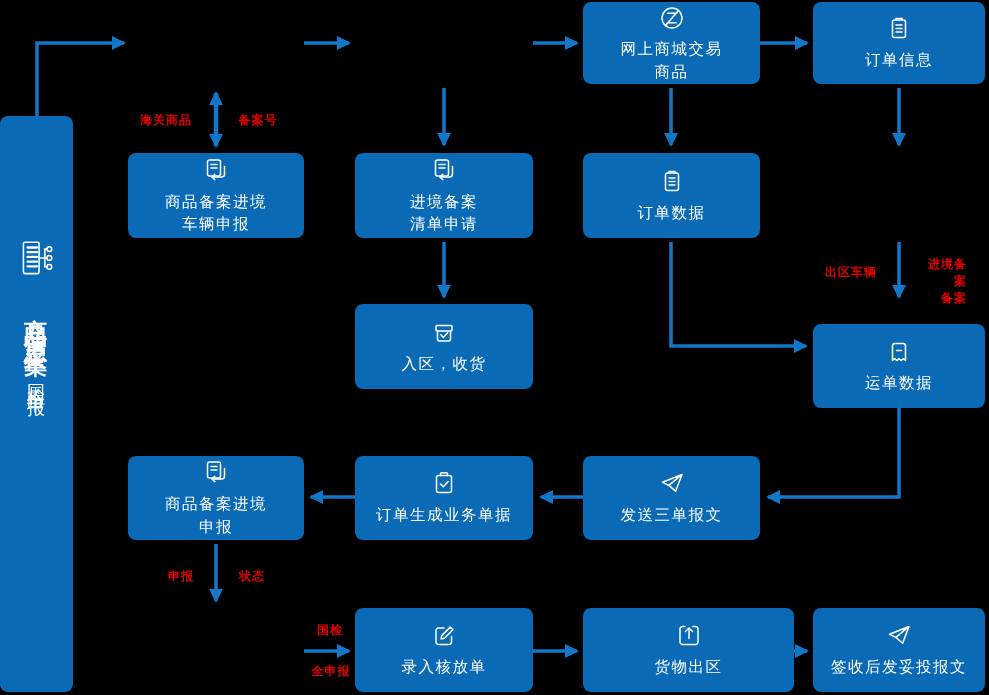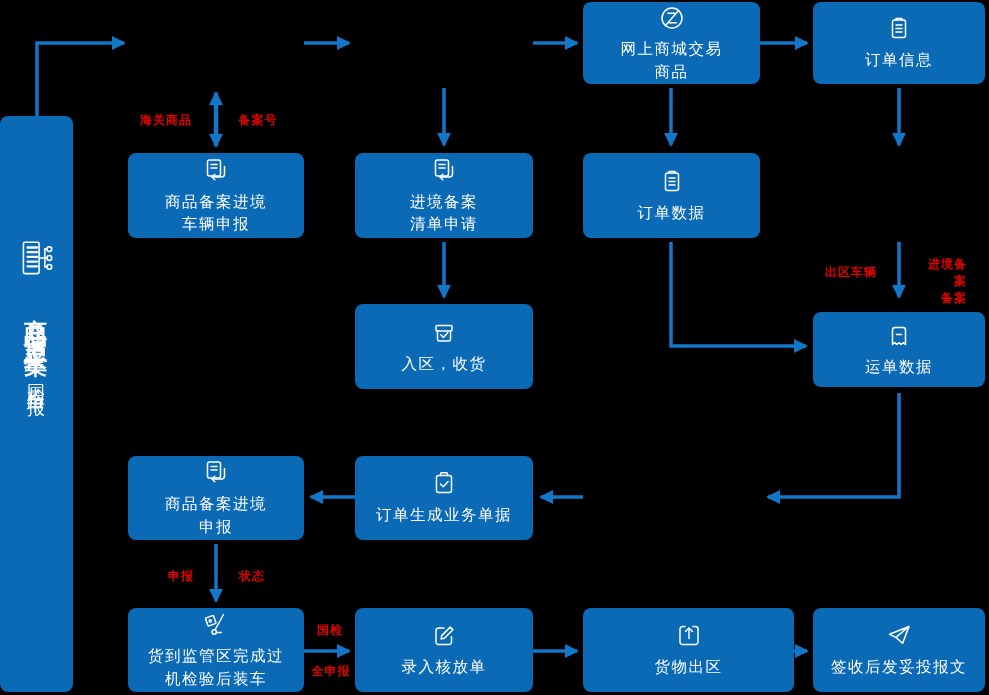--- a/index.html
+++ b/index.html
@@ -139,21 +139,21 @@
 
   <div class="node" style="left:355px;top:304px;width:178px;height:85px">
     <svg class="icon" width="30" height="30" viewBox="0 0 30 30">
       <rect x="7" y="7.5" width="16" height="5.5" rx="1"></rect>
       <path d="M8.5 13v8a2 2 0 0 0 2 2h9a2 2 0 0 0 2-2v-8"></path>
       <path d="M11.8 16.8l2.6 2.6 4.3-4.6"></path>
     </svg>
     <div class="label">入区，收货</div>
   </div>
 
-  <div class="node" style="left:813px;top:312px;width:172px;height:75px">
+  <div class="node" style="left:813px;top:324px;width:172px;height:84px">
     <svg class="icon" width="30" height="30" viewBox="0 0 30 30">
       <path d="M8.5 9a2.5 2.5 0 0 1 2.5-2.5h8A2.5 2.5 0 0 1 21.5 9v14.5l-2.2-1.8-2.1 1.8-2.2-1.8-2.1 1.8-2.2-1.8-2.2 1.8z"></path>
       <path d="M12.5 13.5h5"></path>
     </svg>
     <div class="label">运单数据</div>
   </div>
 
   <div class="node" style="left:128px;top:456px;width:176px;height:84px">
     <svg class="icon" width="30" height="30" viewBox="0 0 30 30">
       <rect x="6.5" y="4" width="13" height="16" rx="2"></rect>
@@ -167,32 +167,27 @@
 
   <div class="node" style="left:355px;top:456px;width:178px;height:84px">
     <svg class="icon" width="30" height="30" viewBox="0 0 30 30">
       <rect x="7.5" y="6.5" width="15" height="17" rx="2"></rect>
       <path d="M11.5 6.5V5a1.2 1.2 0 0 1 1.2-1.2h4.6A1.2 1.2 0 0 1 18.5 5v1.5"></path>
       <path d="M11.5 15l2.8 2.8 4.8-5.2"></path>
     </svg>
     <div class="label">订单生成业务单据</div>
   </div>
 
-
-  <div class="node" style="left:128px;top:608px;width:176px;height:84px">
-    <svg class="icon" width="30" height="30" viewBox="0 0 30 30">
-      <rect x="5.5" y="6.5" width="8.5" height="8.5" rx="1" transform="rotate(-20 9.75 10.75)"></rect>
-      <circle cx="9.2" cy="10.8" r="1.1"></circle>
-      <path d="M22.5 4.5l-8 14.5"></path>
-      <circle cx="13.2" cy="22" r="2.2"></circle>
-      <path d="M15.6 22.6h4.8"></path>
-    </svg>
-    <div class="label">货到监管区完成过
-机检验后装车</div>
-  </div>
+  <div class="node" style="left:583px;top:456px;width:177px;height:84px">
+    <svg class="icon" width="30" height="30" viewBox="0 0 30 30">
+      <path d="M25 5.5L5.5 13.3l6.4 3.1L25 5.5l-6.4 16.8-6.7-5.9"></path>
+    </svg>
+    <div class="label">发送三单报文</div>
+  </div>
+
 
   <div class="node" style="left:355px;top:608px;width:178px;height:84px">
     <svg class="icon" width="30" height="30" viewBox="0 0 30 30">
       <path d="M22.5 15.5V21a2.5 2.5 0 0 1-2.5 2.5H9.5A2.5 2.5 0 0 1 7 21V9.5A2.5 2.5 0 0 1 9.5 7h5.5"></path>
       <path d="M12.7 14.6l8.5-8.5 2.7 2.7-8.5 8.5-3.3.6z"></path>
     </svg>
     <div class="label">录入核放单</div>
   </div>
 
   <div class="node" style="left:583px;top:608px;width:211px;height:84px">

